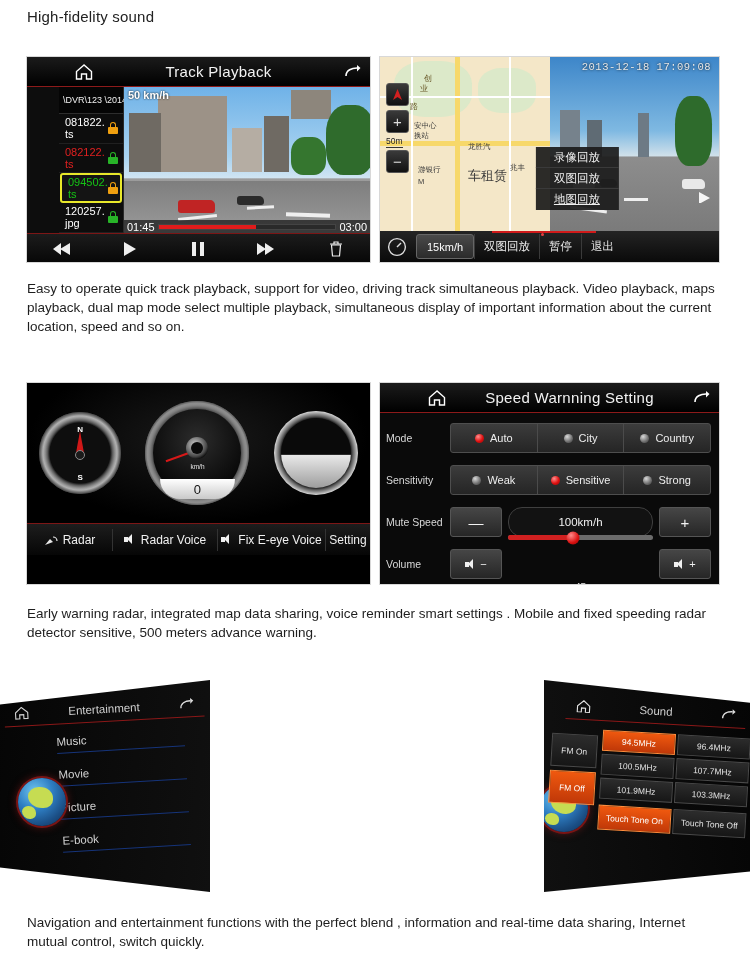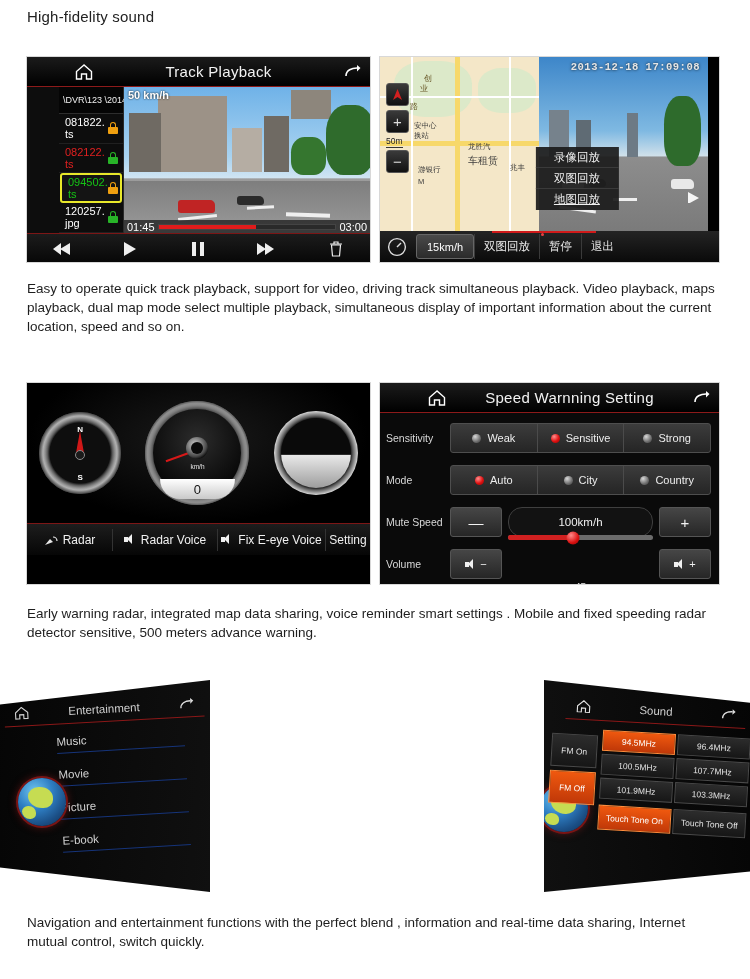--- a/index.html
+++ b/index.html
@@ -91,22 +91,22 @@
     display:flex; align-items:center;
   }
   .tp-ctrl > div { flex:1; display:flex; align-items:center; justify-content:center; color:#e8e8e8;}
 
   
   #navPlayback { left: 379px; top: 56px; width: 341px; height: 207px; }
   .np-map { position:absolute; left:0; top:0; width:50%; height:176px; background:#f4e7c8; }
   .mroad { position:absolute; background:#f7d86a; }
   .mroadw { position:absolute; background:#fff; }
   .mgrn { position:absolute; background:#dce9c9; border-radius:40%; }
-  .np-cam { position:absolute; right:11px; top:0; width:50%; height:176px; overflow:hidden;
-            background:linear-gradient(#3d86c9 0%, #7fb9e2 42%, #cfe0ea 56%, #8d8d8d 57%, #7a7a7a 100%);font-weight:bold; }
+  .np-cam { position:absolute; right:0; top:0; width:50%; height:176px; overflow:hidden;
+            background:linear-gradient(#3d86c9 0%, #7fb9e2 42%, #cfe0ea 56%, #8d8d8d 57%, #7a7a7a 100%); }
   .ts { position:absolute; right:8px; top:4px; color:#e6e6e6; font-size:10.5px; letter-spacing:.5px;
         text-shadow:0 0 3px rgba(0,0,0,.8); font-family:"Liberation Mono", monospace;}
   .mapbtn { position:absolute; width:23px; height:23px; background:linear-gradient(#3a3a3a,#111);
             border:1px solid #555; border-radius:3px; display:flex; align-items:center; justify-content:center;
             color:#ddd; font-size:15px; }
   .mscale { position:absolute; color:#222; font-size:8.5px; border-bottom:1.5px solid #333; padding-bottom:1px;}
   .np-menu { position:absolute; left:50%; top:44%; transform:translateX(-17%); width:83px;
              background:rgba(28,28,28,.93); }
   .np-menu div { height:21px; display:flex; align-items:center; justify-content:center;
                  color:#f0f0f0; font-size:11.5px; border-bottom:1px solid #3a3a3a; }
@@ -356,21 +356,21 @@
     </div>
     <div class="mapbtn" style="left:6px;top:53px;">+</div>
     <div class="mscale" style="left:6px;top:79px;">50m</div>
     <div class="mapbtn" style="left:6px;top:93px;">−</div>
     <div style="position:absolute;left:44px;top:16px;color:#6a5a2a;font-size:8px;">创</div>
     <div style="position:absolute;left:40px;top:26px;color:#6a5a2a;font-size:8px;">业</div>
     <div style="position:absolute;left:30px;top:44px;color:#6a5a2a;font-size:8px;">路</div>
     <div style="position:absolute;left:34px;top:64px;color:#3b3b3b;font-size:7.5px;">安中心</div>
     <div style="position:absolute;left:34px;top:74px;color:#3b3b3b;font-size:7.5px;">换站</div>
     <div style="position:absolute;left:88px;top:85px;color:#3b3b3b;font-size:7.5px;">龙胜汽</div>
-    <div style="position:absolute;left:88px;top:97px;color:#3b3b3b;font-size:10px;">车租赁</div>
+    <div style="position:absolute;left:88px;top:110px;color:#3b3b3b;font-size:13px;">车租赁</div>
     <div style="position:absolute;left:38px;top:108px;color:#3b3b3b;font-size:7.5px;">游银行</div>
     <div style="position:absolute;left:38px;top:120px;color:#3b3b3b;font-size:7.5px;">M</div>
     <div style="position:absolute;left:130px;top:106px;color:#3b3b3b;font-size:7.5px;">兆丰</div>
   </div>
   <div class="np-cam">
     <div class="bld2" style="left:6%;top:30%;width:12%;height:27%;background:#76828c;"></div>
     <div class="bld2" style="left:22%;top:36%;width:9%;height:21%;background:#5f6b74;"></div>
     <div class="bld2" style="left:52%;top:32%;width:7%;height:25%;background:#6d7a85;"></div>
     <div class="tree" style="left:74%;top:22%;width:22%;height:40%;background:#2e6b2c;"></div>
     <div class="lane" style="left:12%;bottom:22px;width:22%;height:3px;transform:rotate(8deg);"></div>
@@ -463,58 +463,58 @@
     </div>
     <div class="title">Speed Warnning Setting</div>
     <div class="ico-back">
       <svg width="20" height="16" viewBox="0 0 20 16">
           <path d="M3 12c0-6 6-8 11-8" fill="none" stroke="#fff" stroke-width="1.6"></path>
           <path d="M14 1l3.5 3L14 7.5z" fill="#fff"></path>
         </svg>
     </div>
   </div>
   <div class="ss-body">
+
+    <div class="ss-row">
+      <div class="ss-label">Mode</div>
+      <div class="ss-group">
+        <div class="ss-opt">
+          <span class="radio on"></span>
+          <span>Auto</span>
+        </div>
+        <div class="ss-opt">
+          <span class="radio"></span>
+          <span>City</span>
+        </div>
+        <div class="ss-opt">
+          <span class="radio"></span>
+          <span>Country</span>
+        </div>
+      </div>
+    </div>
 
     <div class="ss-row">
       <div class="ss-label">Sensitivity</div>
       <div class="ss-group">
         <div class="ss-opt">
           <span class="radio"></span>
           <span>Weak</span>
         </div>
         <div class="ss-opt">
           <span class="radio on"></span>
           <span>Sensitive</span>
         </div>
         <div class="ss-opt">
           <span class="radio"></span>
           <span>Strong</span>
         </div>
       </div>
     </div>
 
     <div class="ss-row">
-      <div class="ss-label">Mode</div>
-      <div class="ss-group">
-        <div class="ss-opt">
-          <span class="radio on"></span>
-          <span>Auto</span>
-        </div>
-        <div class="ss-opt">
-          <span class="radio"></span>
-          <span>City</span>
-        </div>
-        <div class="ss-opt">
-          <span class="radio"></span>
-          <span>Country</span>
-        </div>
-      </div>
-    </div>
-
-    <div class="ss-row">
       <div class="ss-label">Mute Speed</div>
       <div class="ss-btn">—</div>
       <div class="ss-value">100km/h</div>
       <div class="ss-btn">+</div>
     </div>
 
     <div class="ss-row">
       <div class="ss-label">Volume</div>
       <div class="ss-btn">
         <span class="spk"></span>

